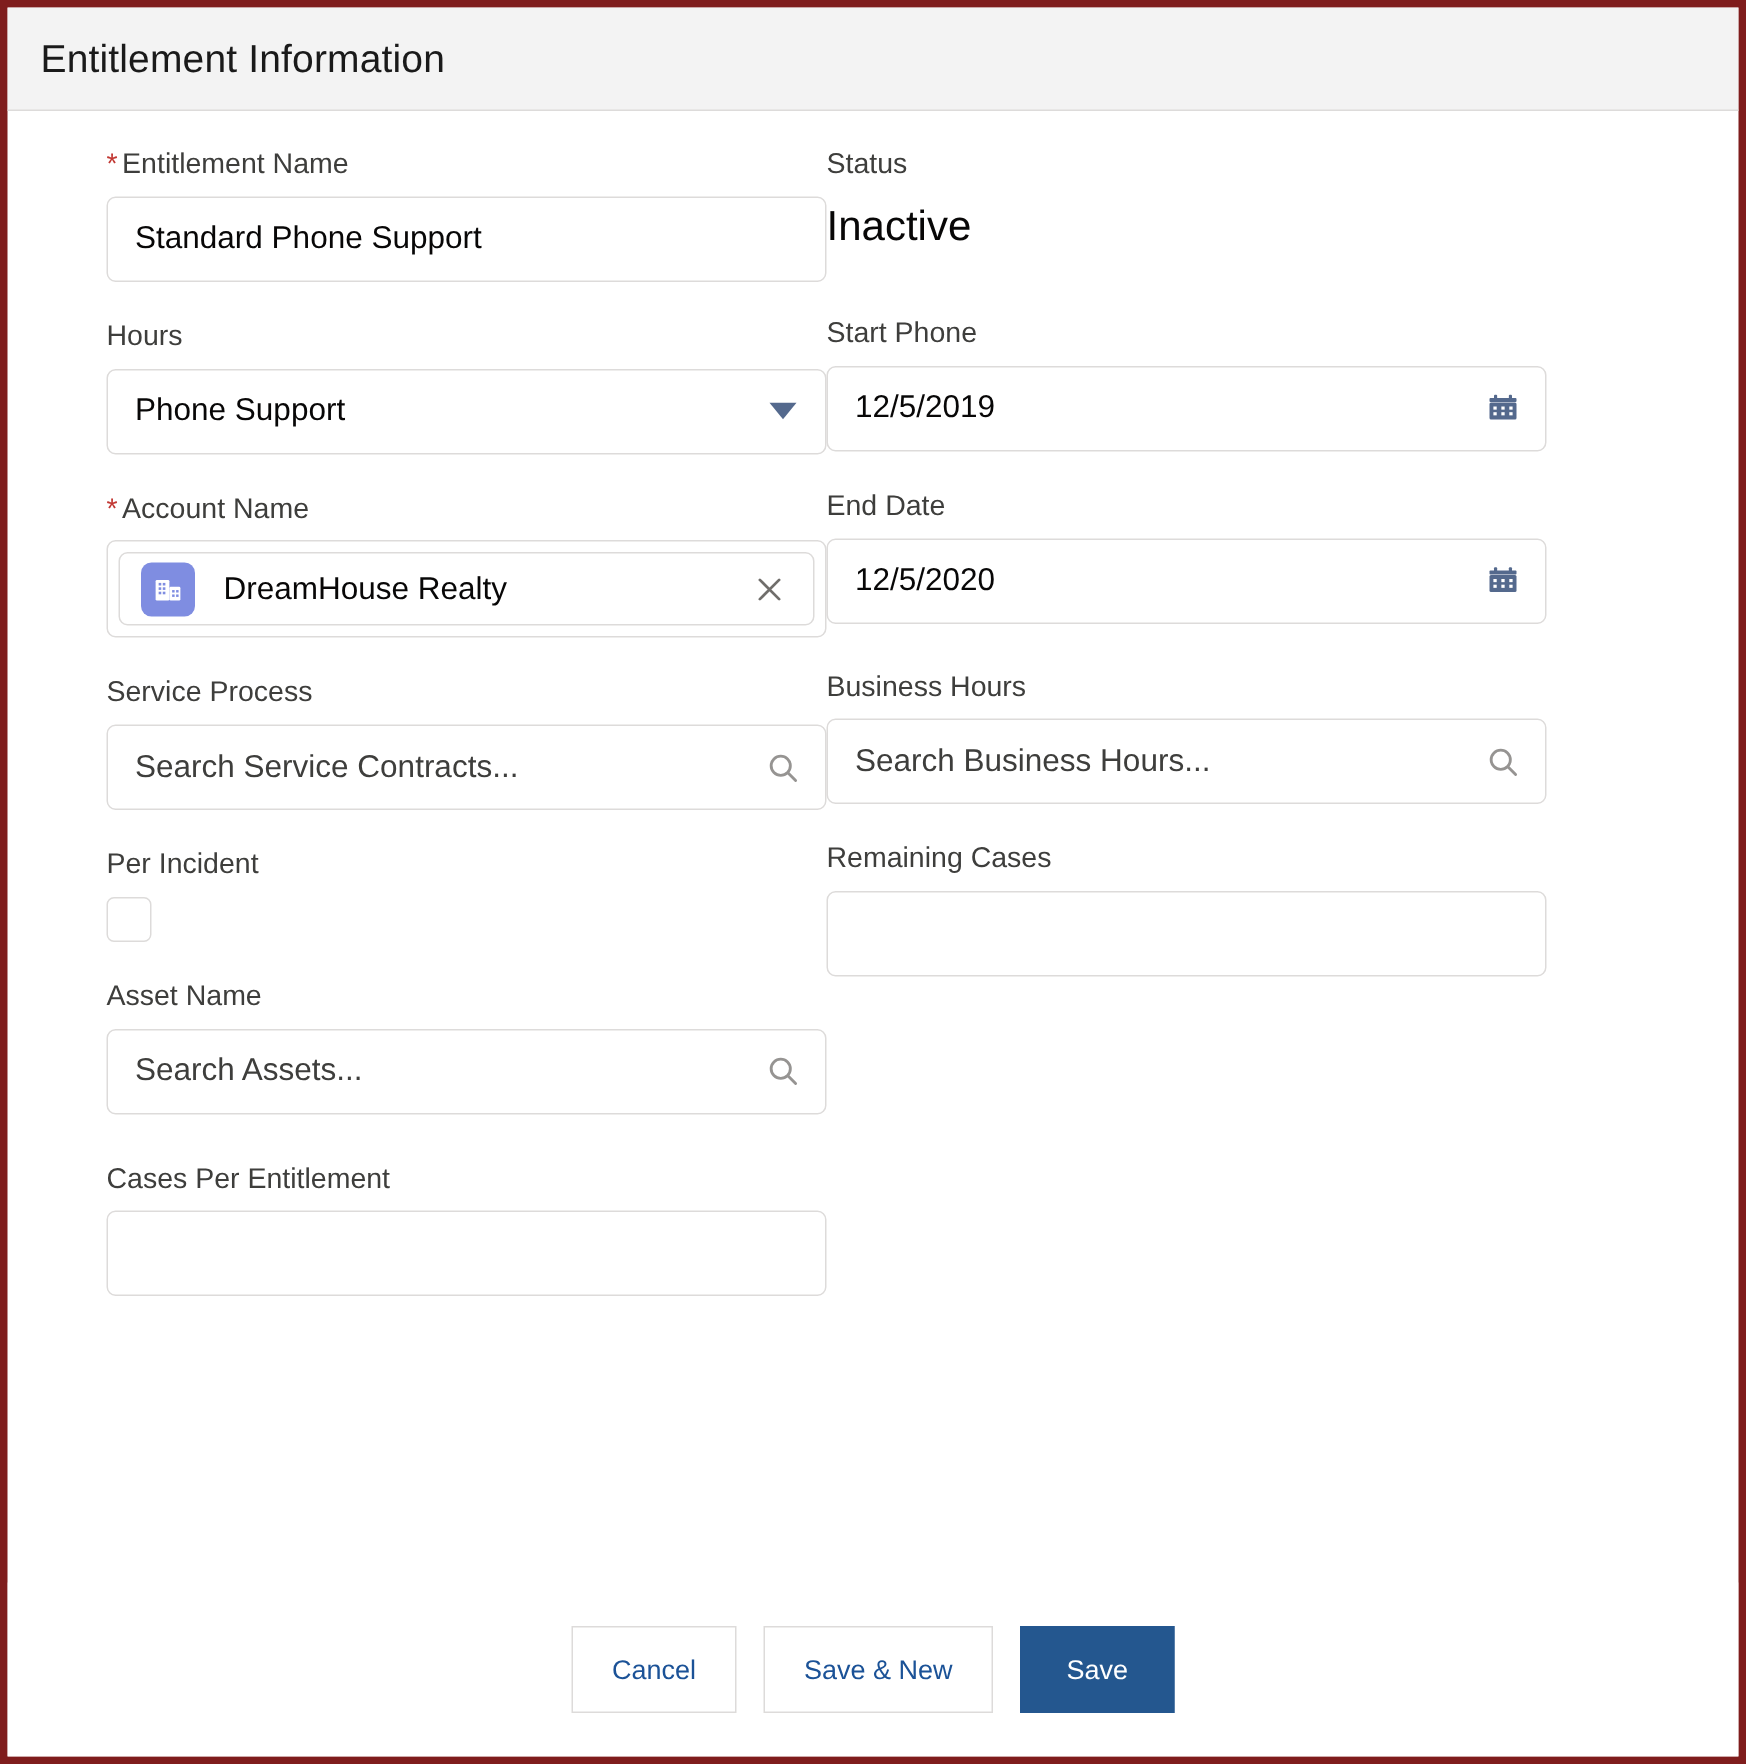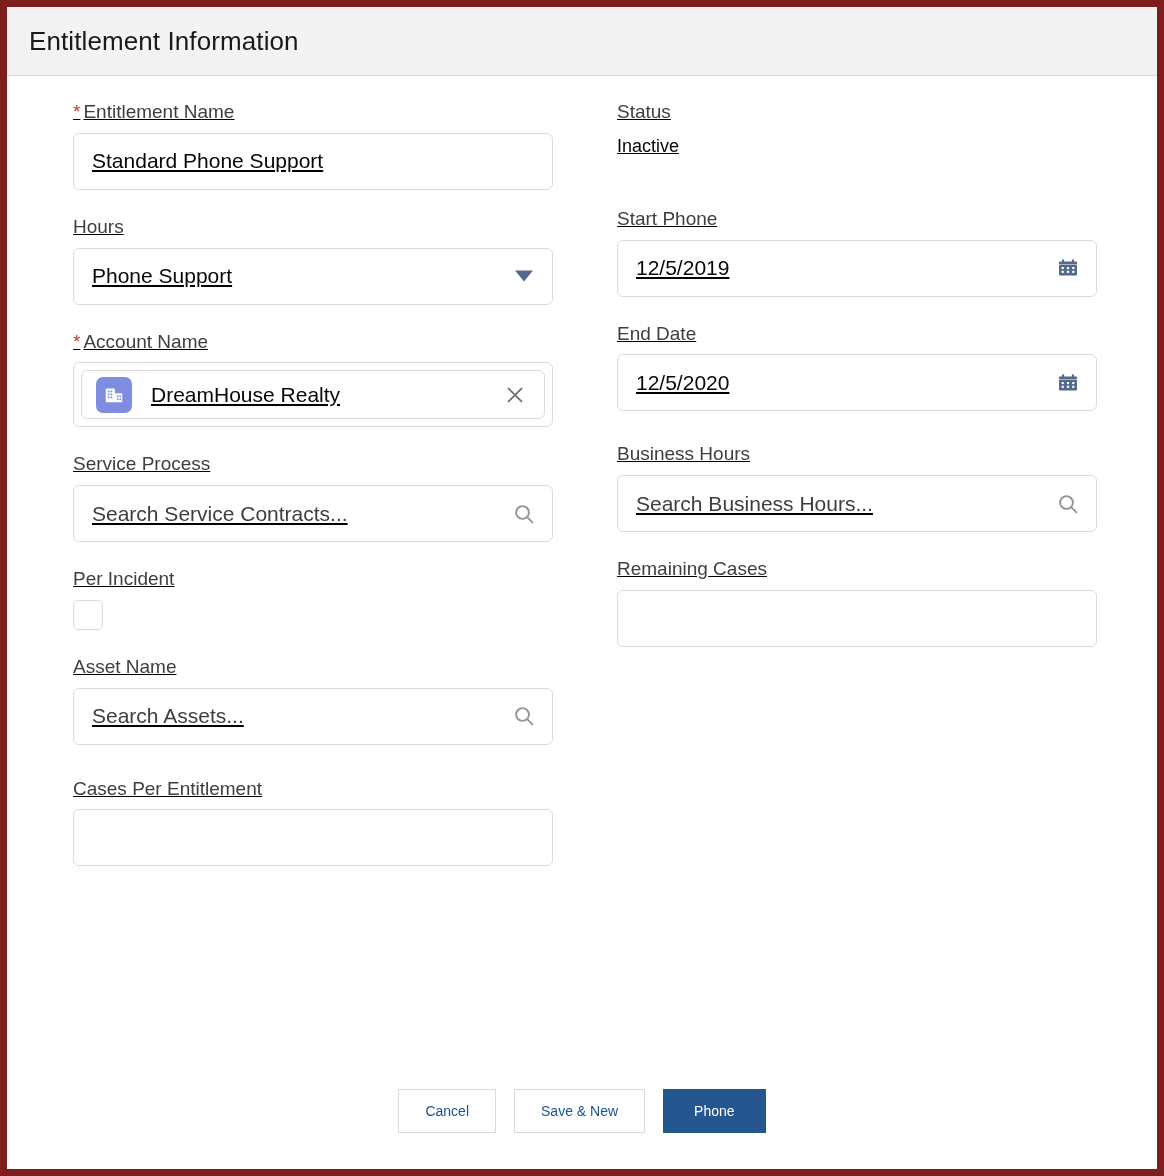--- a/index.html
+++ b/index.html
@@ -8,21 +8,21 @@
     margin: 0;
     padding: 0;
     background: #ffffff;
     font-family: "Liberation Sans", "DejaVu Sans", sans-serif;
   }
   .page {
     position: relative;
     width: 1164px;
     height: 1176px;
     background: #ffffff;
-    border: 7px solid #7f1d1d;
+    border: 5px solid #7f1d1d;
     overflow: hidden;
   }
 
   
   .card-header {
     height: 69px;
     background: #f3f3f3;
     border-bottom: 1px solid #dddbda;
     display: flex;
     align-items: center;
@@ -38,22 +38,20 @@
   }
 
   
   .form-body {
     padding: 24px 66px 0 66px;
     position: relative;
   }
   .grid {
     display: grid;
     grid-template-columns: 480px 480px;
-    column-gap: 64px;
-    text-decoration: underline;
   }
   .col { display: block; }
 
   .field { margin-bottom: 25px; }
 
   .field-label {
     display: block;
     font-size: 19px;
     color: #3e3e3c;
     margin-bottom: 9px;
@@ -157,21 +155,21 @@
     align-items: center;
     justify-content: center;
     cursor: pointer;
     background: none;
     border: 0;
     padding: 0;
   }
 
   
   .static-value {
-    font-size: 18px;
+    font-size: 28px;
     color: #080707;
     line-height: 1.3;
     padding-top: 2px;
     min-height: 32px;
   }
 
   
   .checkbox {
     width: 30px;
     height: 30px;
@@ -191,23 +189,23 @@
     bottom: 0;
     height: 116px;
     display: flex;
     align-items: center;
     justify-content: center;
     gap: 18px;
     background: #ffffff;
   }
   .btn {
     font-family: inherit;
-    font-size: 14px;
+    font-size: 18px;
     border-radius: 0;
-    height: 44px;
+    height: 58px;
     padding: 0 26px;
     cursor: pointer;
     line-height: 1;
   }
   .btn-neutral {
     background: #ffffff;
     border: 1px solid #dddbda;
     color: #1b5297;
   }
   .btn-brand {
@@ -386,16 +384,16 @@
           </div>
         </div>
 
       </div>
     </div>
   </div>
 
   <div class="footer">
     <button class="btn btn-neutral">Cancel</button>
     <button class="btn btn-neutral">Save &amp; New</button>
-    <button class="btn btn-brand">Phone</button>
+    <button class="btn btn-brand">Save</button>
   </div>
 
 </div>
 
 </body></html>

